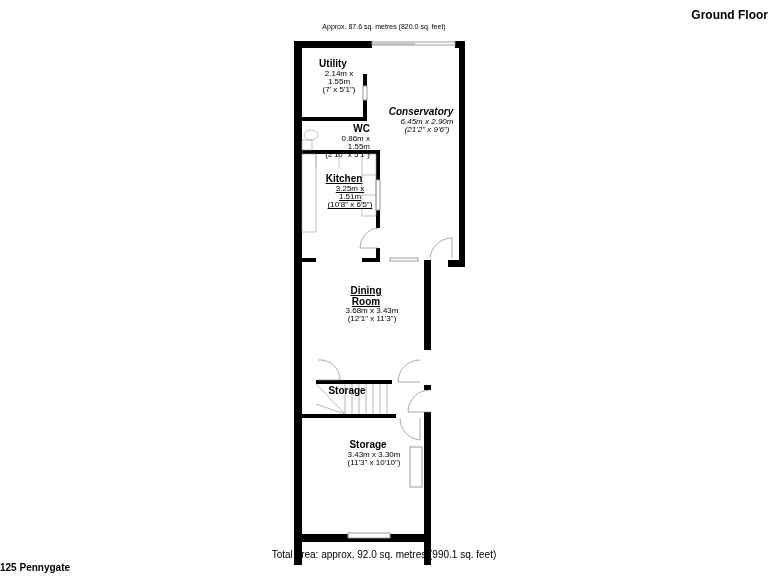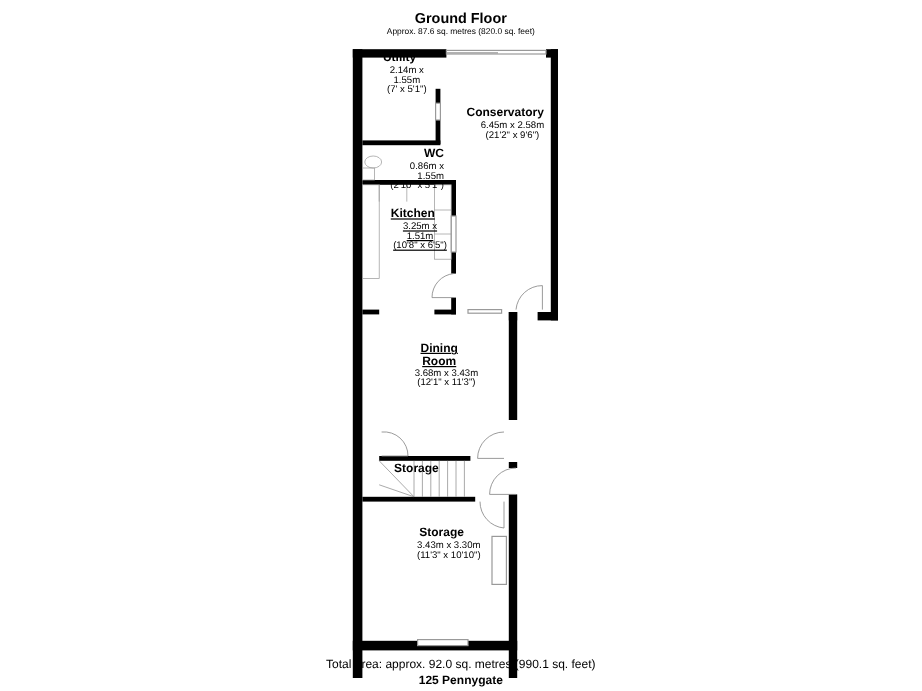--- a/index.html
+++ b/index.html
@@ -1,20 +1,20 @@
 <!DOCTYPE html>
 <html><head>
   <meta charset="utf-8">
   <style>
     html, body { margin: 0; padding: 0; background: #ffffff; }
     body { width: 768px; height: 576px; position: relative; overflow: hidden; font-family: "Liberation Sans", sans-serif; color: #000; }
-    .title { position: absolute; left: 0; width: 768px; top: 8px; text-align: center; font-weight: bold; font-size: 12px; }
+    .title { position: absolute; left: 0; width: 768px; top: 8px; text-align: right; font-weight: bold; font-size: 12px; }
     .subtitle { position: absolute; left: 0; width: 768px; top: 23px; text-align: center; font-size: 7px; }
     .footer-area { position: absolute; left: 0; width: 768px; top: 549px; text-align: center; font-size: 10px; }
-    .footer-addr { position: absolute; left: 0; width: 768px; top: 562px; text-align: center; font-size: 10px; font-weight: bold; }
+    .footer-addr { position: absolute; left: 0; width: 768px; top: 562px; font-size: 10px; font-weight: bold; }
     svg.plan { position: absolute; left: 0; top: 0; }
     .room-label { position: absolute; text-align: center; line-height: 1.05; }
     .room-name { font-weight: bold; font-size: 10px; display: block; }
     .room-dim { font-size: 8px; display: block; margin-left: 12px; }
   </style>
 </head>
 <body>
 
 <div class="title">Ground Floor</div>
 <div class="subtitle">Approx. 87.6 sq. metres (820.0 sq. feet)</div>
@@ -98,29 +98,29 @@
     <line x1="339" y1="154" x2="339" y2="168"></line>
     <line x1="316" y1="154" x2="316" y2="168"></line>
   </g>
 
   <g stroke="#999" stroke-width="0.6" fill="none">
     <ellipse cx="311" cy="135" rx="7" ry="5"></ellipse>
     <rect x="302" y="140" width="10" height="10"></rect>
   </g>
 </svg>
 
-<div class="room-label" style="left:303px; top:44px; width:60px;">
+<div class="room-label" style="left:303px; top:59px; width:60px;">
   <span class="room-name">Utility</span>
   <span class="room-dim">2.14m x 1.55m</span>
   <span class="room-dim">(7' x 5'1")</span>
 </div>
 
-<div class="room-label" style="left:380px; top:90px; width:82px;">
+<div class="room-label" style="left:380px; top:107px; width:82px;font-style:italic;">
   <span class="room-name">Conservatory</span>
-  <span class="room-dim">6.45m x 2.58m</span>
+  <span class="room-dim">6.45m x 2.90m</span>
   <span class="room-dim">(21'2" x 9'6")</span>
 </div>
 
 <div class="room-label" style="left:308px; top:124px; width:62px;text-align:right;">
   <span class="room-name">WC</span>
   <span class="room-dim">0.86m x 1.55m</span>
   <span class="room-dim">(2'10" x 5'1")</span>
 </div>
 
 <div class="room-label" style="left:312px; top:174px; width:64px;text-decoration:underline;">

